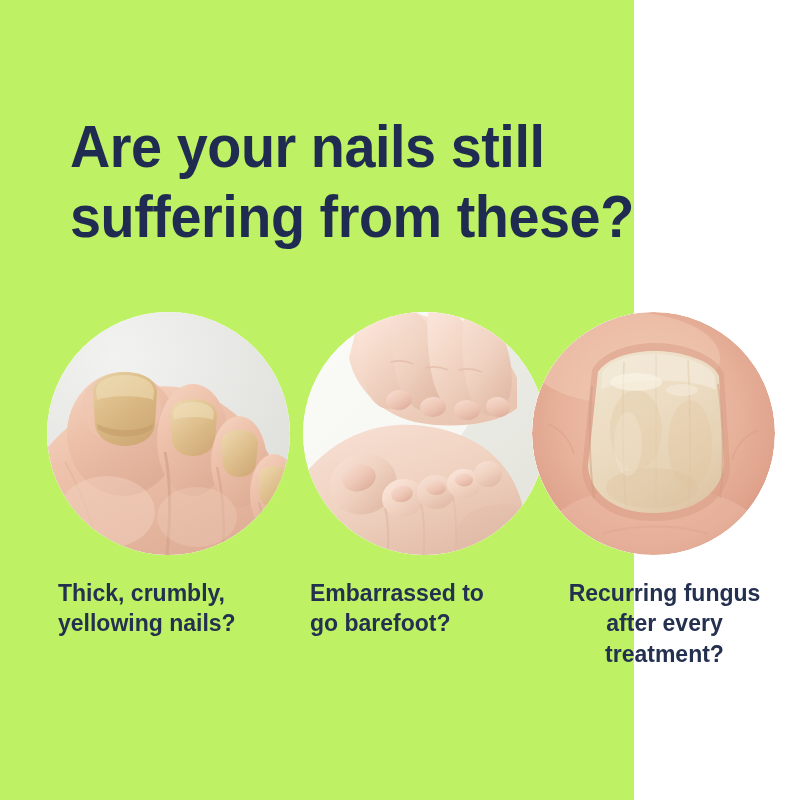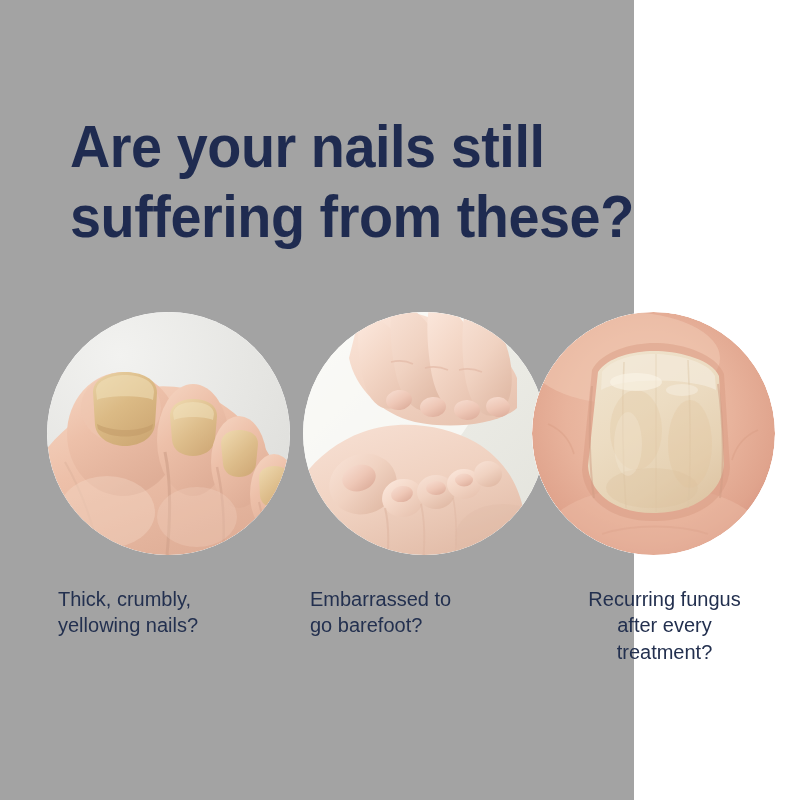--- a/index.html
+++ b/index.html
@@ -13,21 +13,21 @@
     background: #ffffff;
     font-family: "Liberation Sans", sans-serif;
     overflow: hidden;
     position: relative;
   }
 
   .page {
     position: relative;
     width: 634px;
     height: 800px;
-    background: #a3a3a3;
+    background: #bef264;
   }
 
   
   .headline {
     position: absolute;
     left: 70px;
     top: 72px;
     width: 660px;
     color: #1f2b50;
     font-family: "Liberation Sans", sans-serif;
@@ -76,25 +76,25 @@
   
   .captions {
     position: absolute;
     left: 0;
     top: 578px;
     width: 800px;
   }
 
   .caption {
     position: absolute;
-    top: 8px;
+    top: 0;
     color: #23304f;
     font-family: "Liberation Sans", sans-serif;
-    font-size: 20px;
-    font-weight: 400;
+    font-size: 23px;
+    font-weight: 700;
     line-height: 1.32;
     white-space: pre-line;
   }
   .caption-1 {
     left: 58px;
     width: 250px;
     text-align: left;
   }
   .caption-2 {
     left: 310px;

